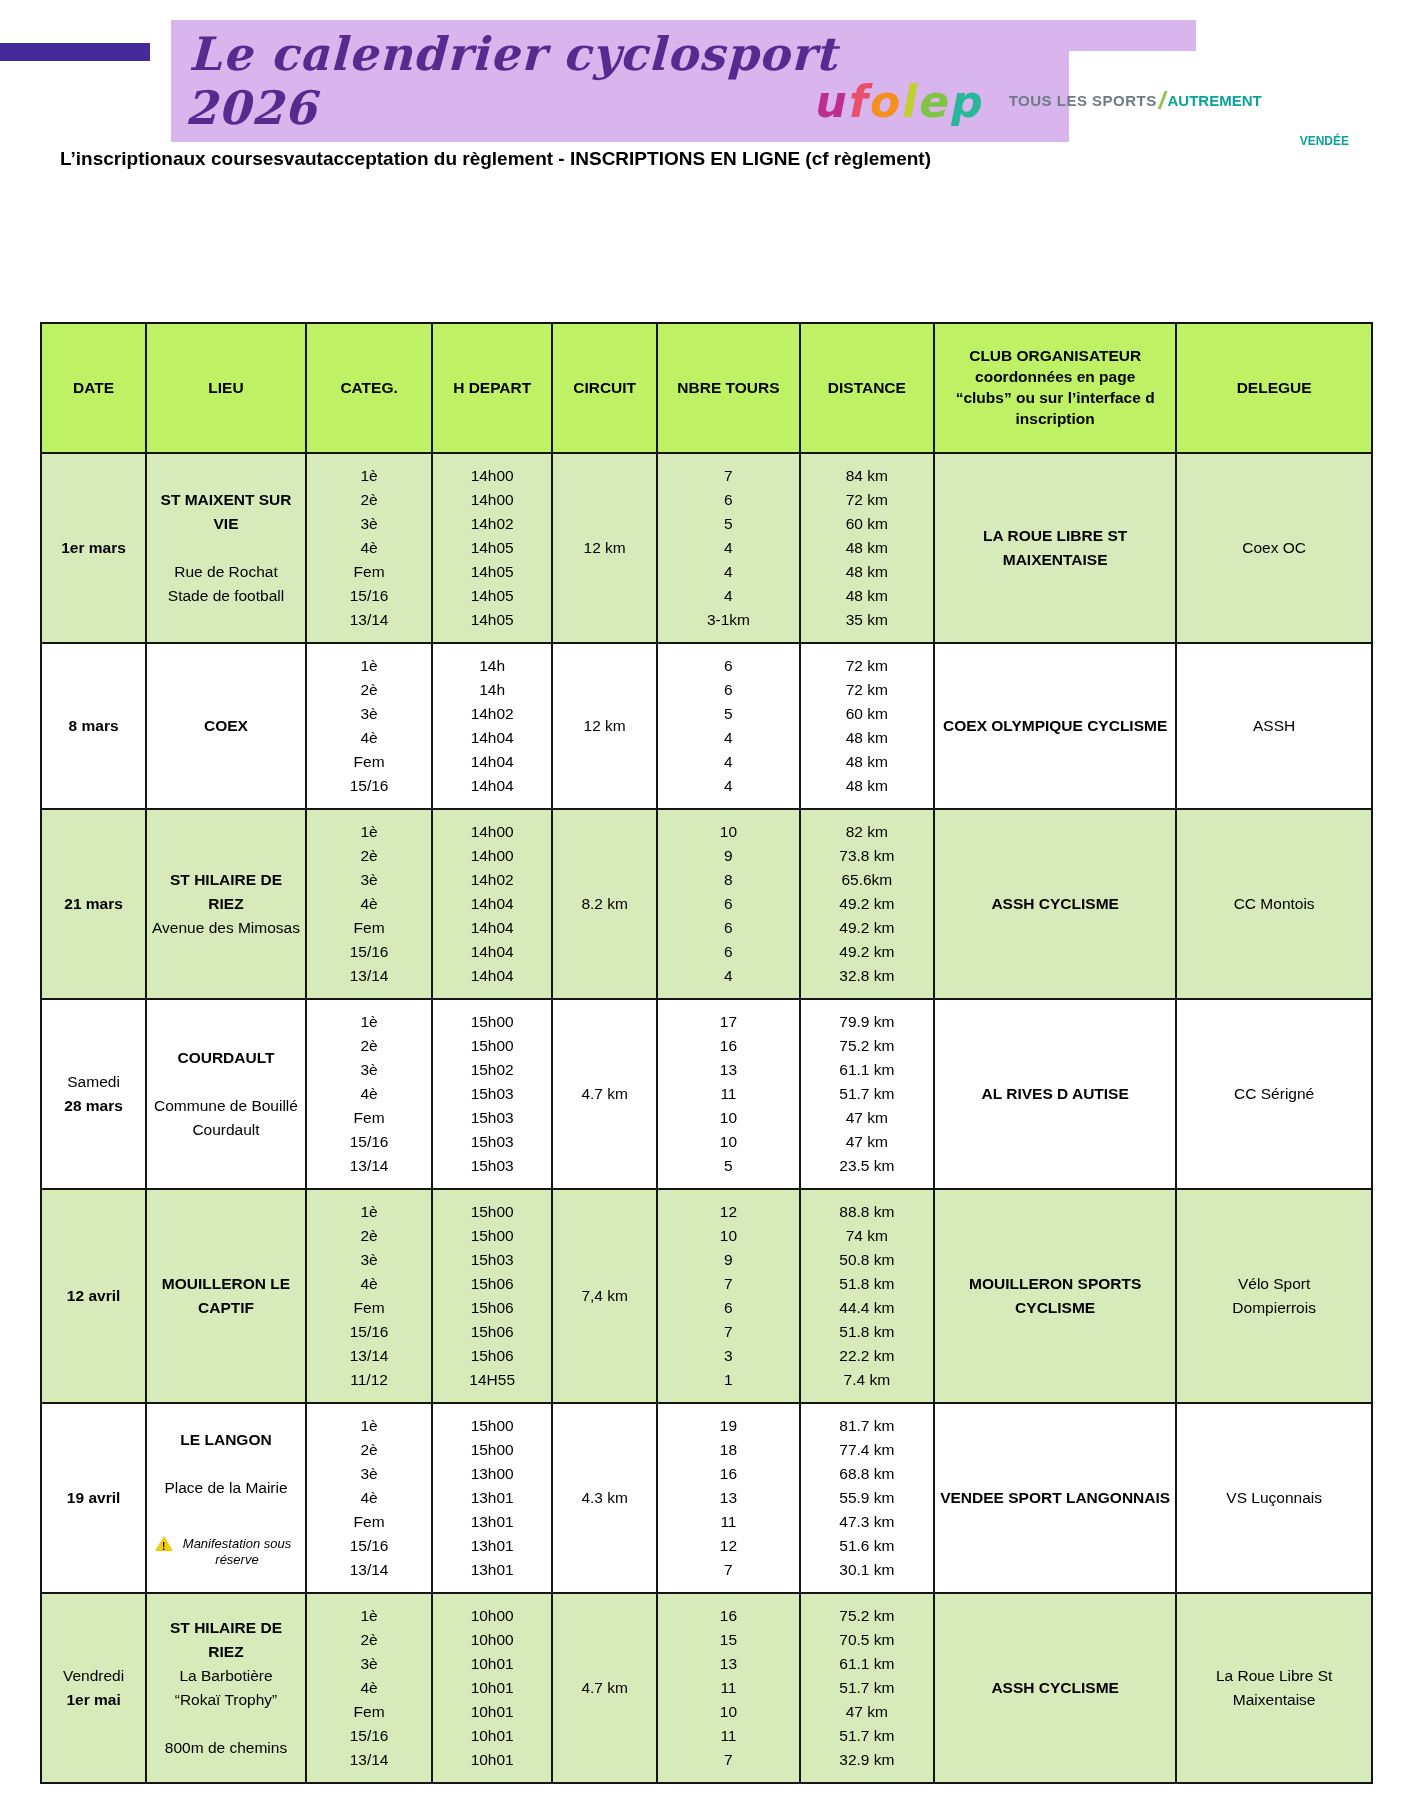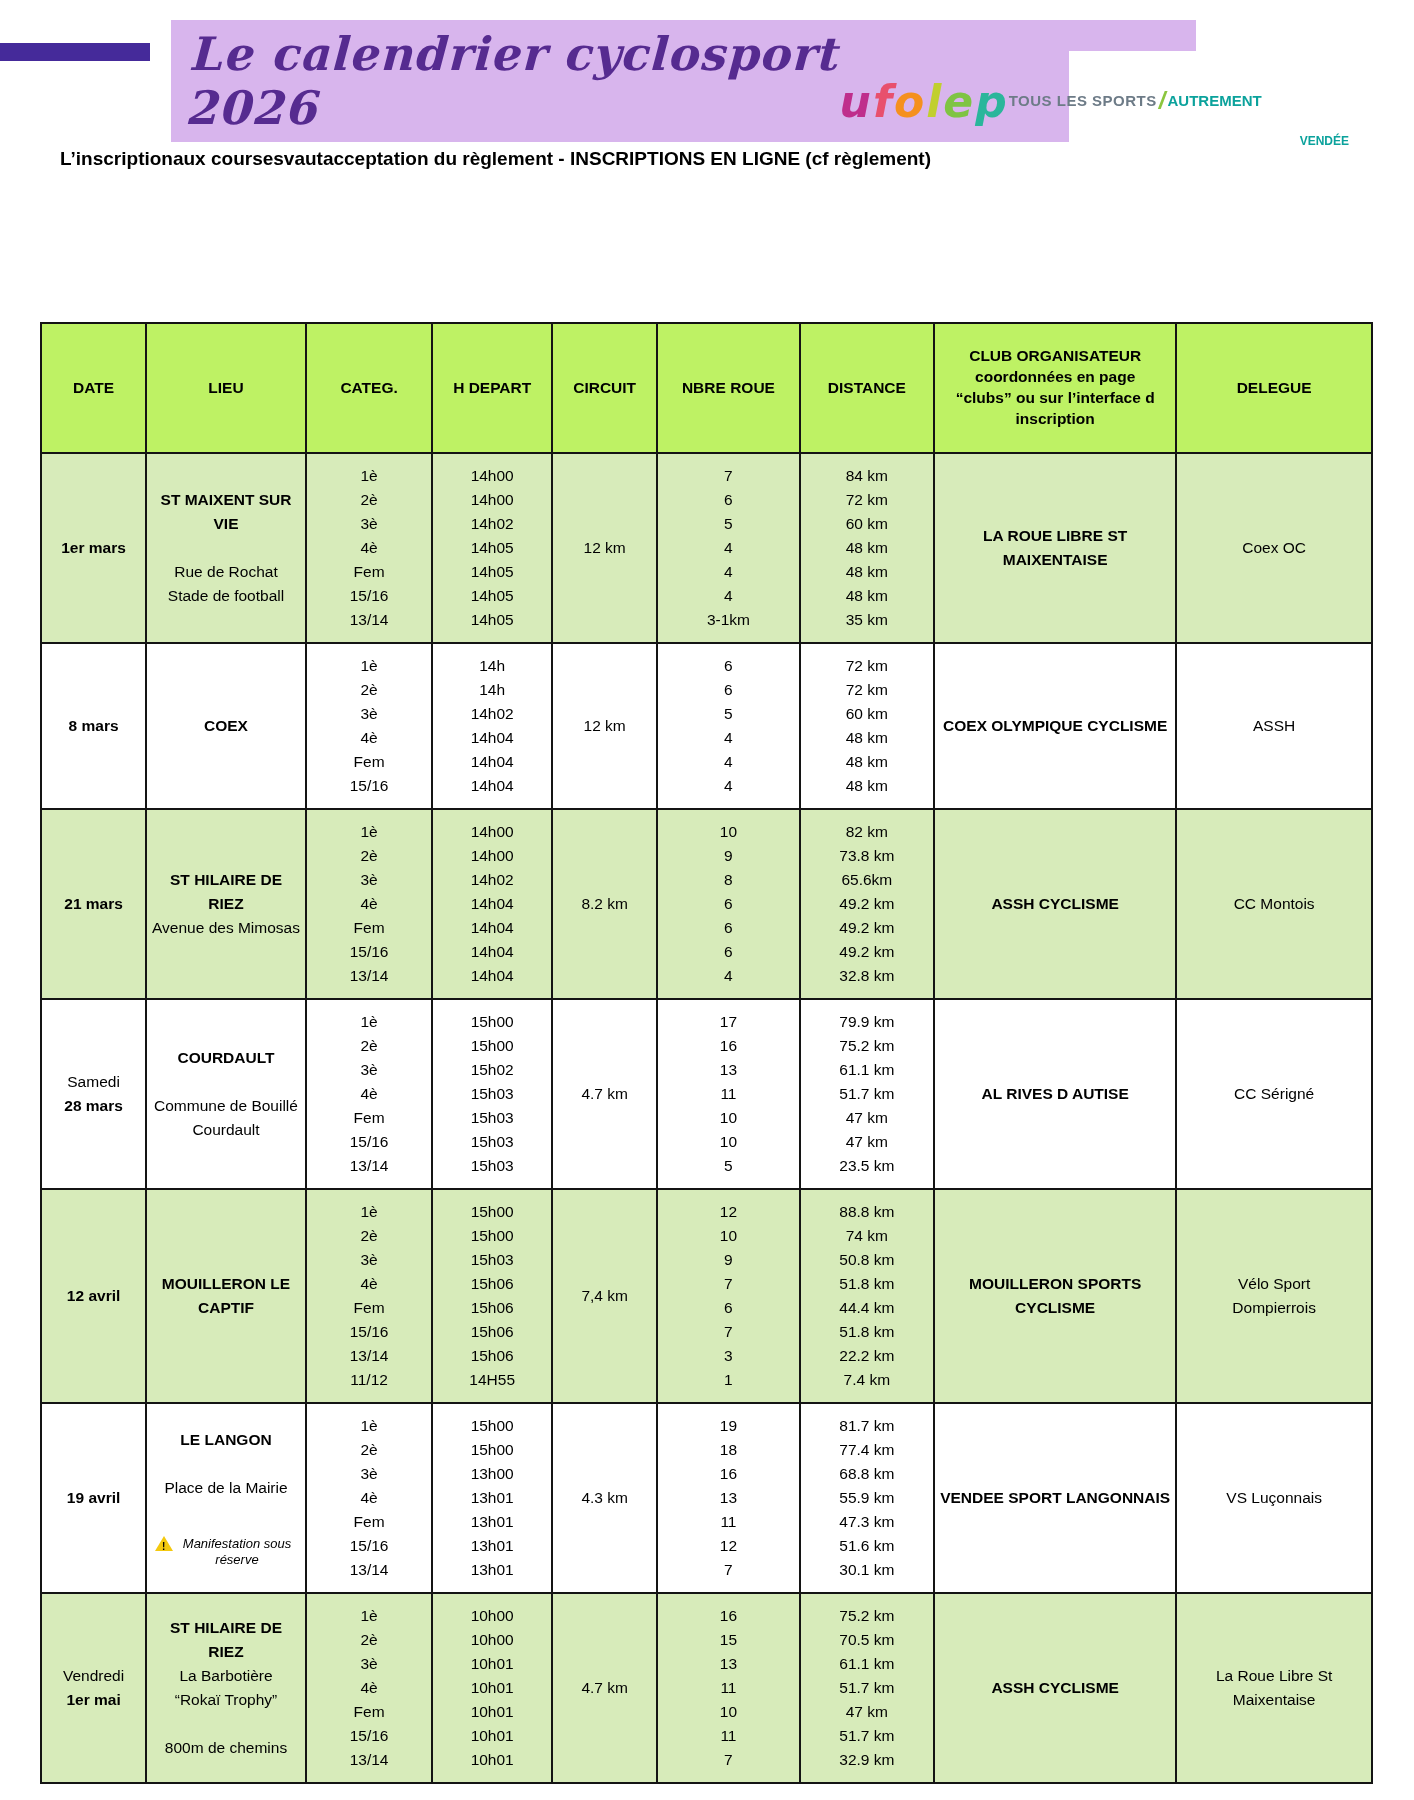--- a/index.html
+++ b/index.html
@@ -12,21 +12,21 @@
   .page-title{position:absolute;left:20px;top:0;width:720px;height:122px;
               display:flex;align-items:center;justify-content:center;
               font-family:"DejaVu Serif",serif;font-style:italic;font-weight:bold;
               font-size:46px;letter-spacing:1px;color:#562b90;transform:skewX(-4deg);}
   .logo-box{position:absolute;left:898px;top:31px;width:290px;height:100px;background:#ffffff;
             box-sizing:border-box;padding:4px 10px 3px;display:flex;flex-direction:row;
             justify-content:flex-end;align-items:center;}
   .brand{font-family:"DejaVu Sans",sans-serif;font-weight:bold;font-style:italic;
          font-size:44px;line-height:1.0;letter-spacing:2px;}
   .tagline{display:flex;align-items:center;font-weight:bold;font-size:15px;white-space:nowrap;margin-top:-2px;}
-  .tag-sports{color:#6d7b87;letter-spacing:.5px;}
+  .tag-sports{color:#6d7b87;letter-spacing:.5px;margin-left:24px;}
   .tag-slash{color:#8cc63e;font-size:24px;font-style:italic;margin:0 2px;}
   .tag-autrement{color:#0ba29c;}
   .region{align-self:flex-end;color:#0ba29c;font-weight:bold;font-size:12px;margin-top:1px;margin-left:38px;}
 
   
   .intro1{position:absolute;left:60px;top:148px;width:1310px;font-size:19px;font-weight:bold;}
   .intro2{position:absolute;left:60px;top:206px;width:1120px;font-size:19px;font-weight:bold;line-height:38px;}
 
   
   .cal{position:absolute;left:40px;top:322px;width:1333px;border-collapse:collapse;
@@ -84,21 +84,21 @@
         <col class="c8">
         <col class="c9">
     </colgroup>
     <thead>
       <tr>
           <th>DATE</th>
           <th>LIEU</th>
           <th>CATEG.</th>
           <th>H DEPART</th>
           <th>CIRCUIT</th>
-          <th>NBRE ROUE</th>
+          <th>NBRE TOURS</th>
           <th>DISTANCE</th>
           <th>CLUB ORGANISATEUR coordonnées en page “clubs” ou sur l’interface d inscription</th>
           <th>DELEGUE</th>
         </tr>
     </thead>
     <tbody>
         <tr class="shaded">
           <td>
             <div class="ln b">1er mars</div>
           </td>

